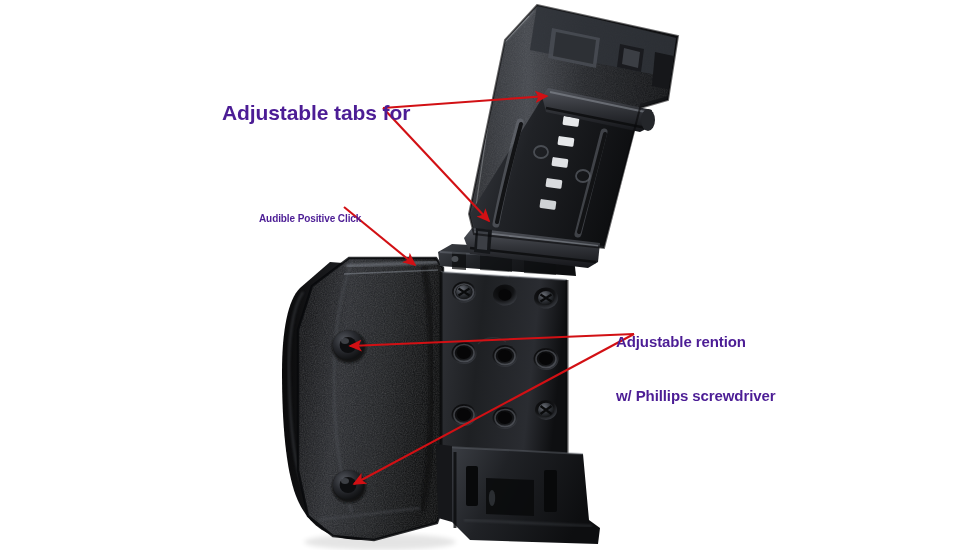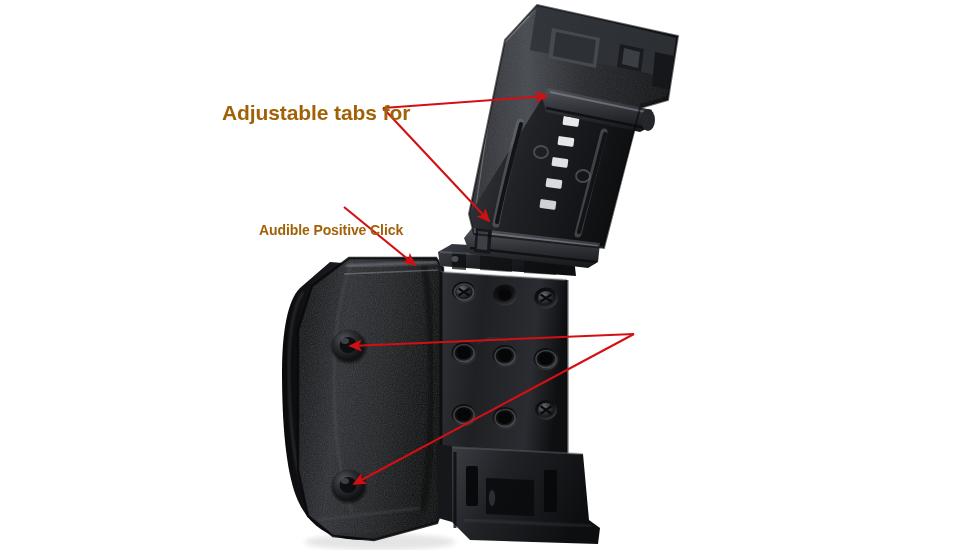--- a/index.html
+++ b/index.html
@@ -17,35 +17,35 @@
     height: 550px;
     background: #ffffff;
     overflow: hidden;
   }
 
   
   .callout {
     position: absolute;
     font-family: "Liberation Sans", sans-serif;
     font-weight: bold;
-    color: #a16207;
+    color: #4c1d95;
     line-height: 1.18;
     white-space: pre;
     letter-spacing: -0.1px;
   }
   #callout-tabs {
     left: 222px;
     top: 51px;
     font-size: 21px;
     text-align: center;
   }
   #callout-click {
     left: 259px;
     top: 189px;
-    font-size: 14px;
+    font-size: 10px;
   }
   #callout-retention {
     left: 616px;
     top: 296px;
     font-size: 15px;
     line-height: 1.22;
   }
 
   
   #annotations {
@@ -329,14 +329,18 @@
   </svg>
 
   <div class="callout" id="callout-tabs">
     <div>Adjustable tabs for</div>
   </div>
 
   <div class="callout" id="callout-click">
     <div>Audible Positive Click</div>
   </div>
 
+  <div class="callout" id="callout-retention">
+    <div>Adjustable rention</div>
+    <div>w/ Phillips screwdriver</div>
+  </div>
 
 </div>
 
 </body></html>

